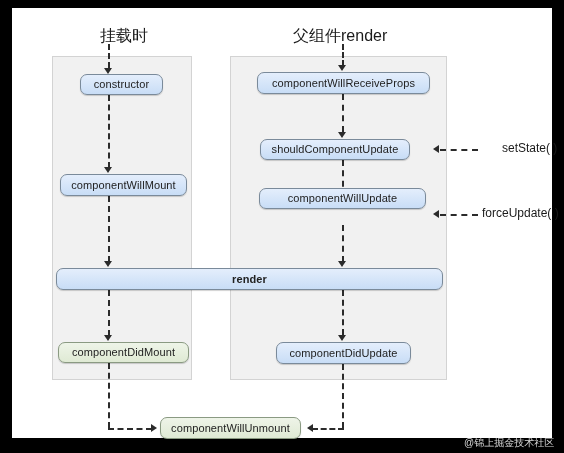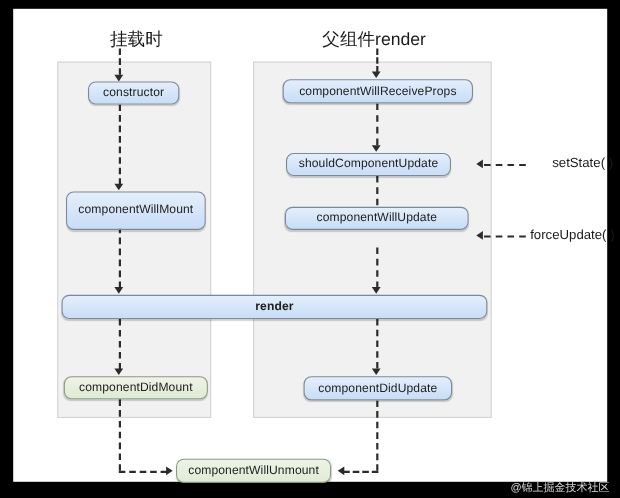--- a/index.html
+++ b/index.html
@@ -56,21 +56,21 @@
   }
   .node.green {
     background: linear-gradient(180deg, #eef4e8 0%, #dfead4 100%);
     border: 1px solid #8a9a82;
     box-shadow: 0 1px 1px rgba(0,0,0,.18);
     text-align: right;
   }
   .node.wide { font-weight: bold; }
 
   #n-constructor    { left: 68px;  top: 66px;  width: 83px;  height: 21px; }
-  #n-willmount      { left: 48px;  top: 166px; width: 127px; height: 35px; }
+  #n-willmount      { left: 48px;  top: 166px; width: 127px; height: 22px; }
   #n-didmount       { left: 46px;  top: 334px; width: 131px; height: 21px; }
 
   #n-willrecvprops  { left: 245px; top: 64px;  width: 173px; height: 22px; }
   #n-shouldupdate   { left: 248px; top: 131px; width: 150px; height: 21px; }
   #n-willupdate     { left: 247px; top: 180px; width: 167px; height: 21px; text-align: center; }
   #n-didupdate      { left: 264px; top: 334px; width: 135px; height: 22px; }
 
   #n-render         { left: 44px;  top: 260px; width: 387px; height: 22px; }
   #n-willunmount    { left: 148px; top: 409px; width: 141px; height: 22px; }
 

